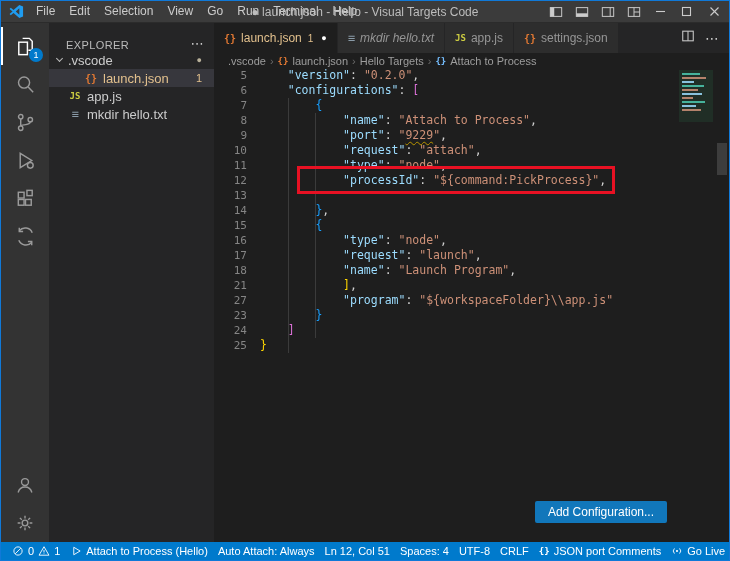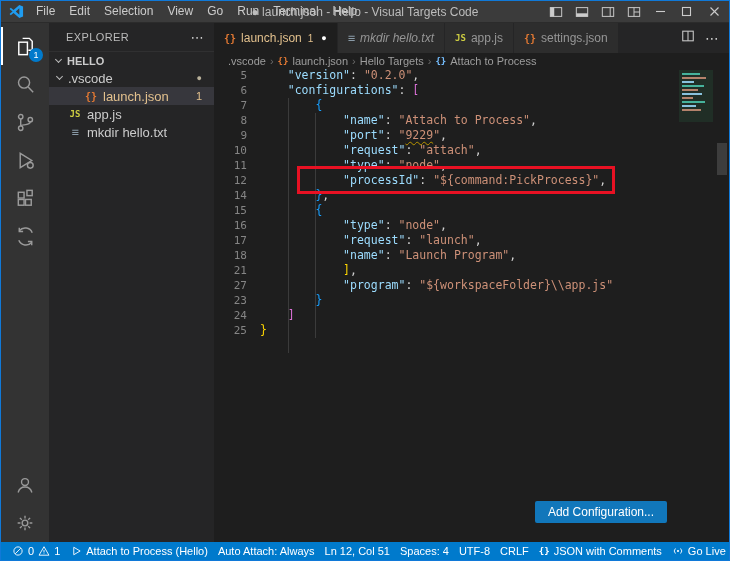--- a/index.html
+++ b/index.html
@@ -34,21 +34,21 @@
   .ab-item svg{stroke:currentColor;fill:none;stroke-width:1.5;width:23px;height:23px}
   .ab-item.active{color:#ffffff;box-shadow:inset 2px 0 0 #ffffff}
   .ab-badge{position:absolute;right:6px;bottom:3px;background:var(--accent);color:#fff;font-size:9px;
     min-width:14px;height:14px;border-radius:8px;display:flex;align-items:center;justify-content:center;padding:0 3px}
   .ab-spacer{margin-top:auto}
   .ab-bottom{width:48px;height:38px;display:flex;align-items:center;justify-content:center;color:#9a9a9a}
   .ab-bottom svg{stroke:currentColor;fill:none;stroke-width:1.5;width:22px;height:22px}
 
   
   .sidebar{flex:0 0 165px;background:var(--sidebar_bg);display:flex;flex-direction:column;color:#cccccc;overflow:hidden}
-  .sb-header{height:28px;display:flex;align-items:center;padding:0 10px 0 17px;font-size:11px;letter-spacing:.4px;color:#bbbbbb}
+  .sb-header{height:28px;display:flex;align-items:flex-end;padding:0 10px 0 17px;font-size:11px;letter-spacing:.4px;color:#bbbbbb}
   .sb-ellipsis{margin-left:auto;color:#cccccc;font-size:13px}
   .section-row{height:18px;display:flex;align-items:center;font-size:11px;font-weight:bold;color:#cccccc;border-top:1px solid #303031;padding-left:3px}
   .chev{display:inline-block;width:5px;height:5px;border-right:1.3px solid #bbb;border-bottom:1.3px solid #bbb;margin:0 6px 0 4px}
   .chev.right{transform:rotate(-45deg)}
   .chev.down{transform:rotate(45deg);margin-top:-3px}
   .tree{font-size:13px}
   .trow{height:18px;display:flex;align-items:center;padding-right:8px;white-space:nowrap}
   .trow.selected{background:var(--selection_row)}
   .trow .label{overflow:hidden;text-overflow:ellipsis}
   .indent1{padding-left:4px}
@@ -252,24 +252,20 @@
             <path d="M12 4v3M12 17v3M4 12h3M17 12h3M6.4 6.4l2.1 2.1M15.5 15.5l2.1 2.1M17.6 6.4l-2.1 2.1M8.5 15.5l-2.1 2.1"></path>
           </svg>
       </div>
     </div>
 
     <div class="sidebar">
       <div class="sb-header">
         <span>EXPLORER</span>
         <span class="sb-ellipsis">⋯</span>
       </div>
-      <div class="section-row">
-        <span class="chev down"></span>
-        <span>HELLO</span>
-      </div>
       <div class="tree">
         <div class="trow indent1">
           <span class="chev down"></span>
           <span class="label">.vscode</span>
           <span class="mod-dot">●</span>
         </div>
         <div class="trow indent2 selected">
           <span class="ficon json">{}</span>
           <span class="label warn-text">launch.json</span>
           <span class="row-badge">1</span>
@@ -357,20 +353,24 @@
               <span class="ln">10</span>
               <span class="lc"><span class="tk-ws">            </span><span class="tk-k">"request"</span><span class="tk-p">: </span><span class="tk-s">"attach"</span><span class="tk-p">,</span></span>
             </div>
             <div class="line">
               <span class="ln">11</span>
               <span class="lc"><span class="tk-ws">            </span><span class="tk-k">"type"</span><span class="tk-p">: </span><span class="tk-s">"node"</span><span class="tk-p">,</span></span>
             </div>
             <div class="line">
               <span class="ln">12</span>
               <span class="lc"><span class="tk-ws">            </span><span class="tk-k">"processId"</span><span class="tk-p">: </span><span class="tk-s">"${command:PickProcess}"</span><span class="tk-p">,</span></span>
+            </div>
+            <div class="line">
+              <span class="ln">13</span>
+              <span class="lc"></span>
             </div>
             <div class="line">
               <span class="ln">14</span>
               <span class="lc"><span class="tk-ws">        </span><span class="tk-b3">}</span><span class="tk-p">,</span></span>
             </div>
             <div class="line">
               <span class="ln">15</span>
               <span class="lc"><span class="tk-ws">        </span><span class="tk-b3">{</span></span>
             </div>
             <div class="line">
@@ -457,21 +457,21 @@
         <span>Spaces: 4</span>
       </div>
       <div class="sb-item">
         <span>UTF-8</span>
       </div>
       <div class="sb-item">
         <span>CRLF</span>
       </div>
       <div class="sb-item">
         <span class="sb-braces">{}</span>
-        <span>JSON with Comments</span>
+        <span>JSON port Comments</span>
       </div>
       <div class="sb-item">
         <svg viewBox="0 0 16 16">
             <circle cx="8" cy="8" r="1.4" fill="#fff" stroke="none"></circle>
             <path d="M4.6 11.4a4.8 4.8 0 0 1 0-6.8M11.4 4.6a4.8 4.8 0 0 1 0 6.8"></path>
           </svg>
         <span>Go Live</span>
       </div>
 
     </div>

